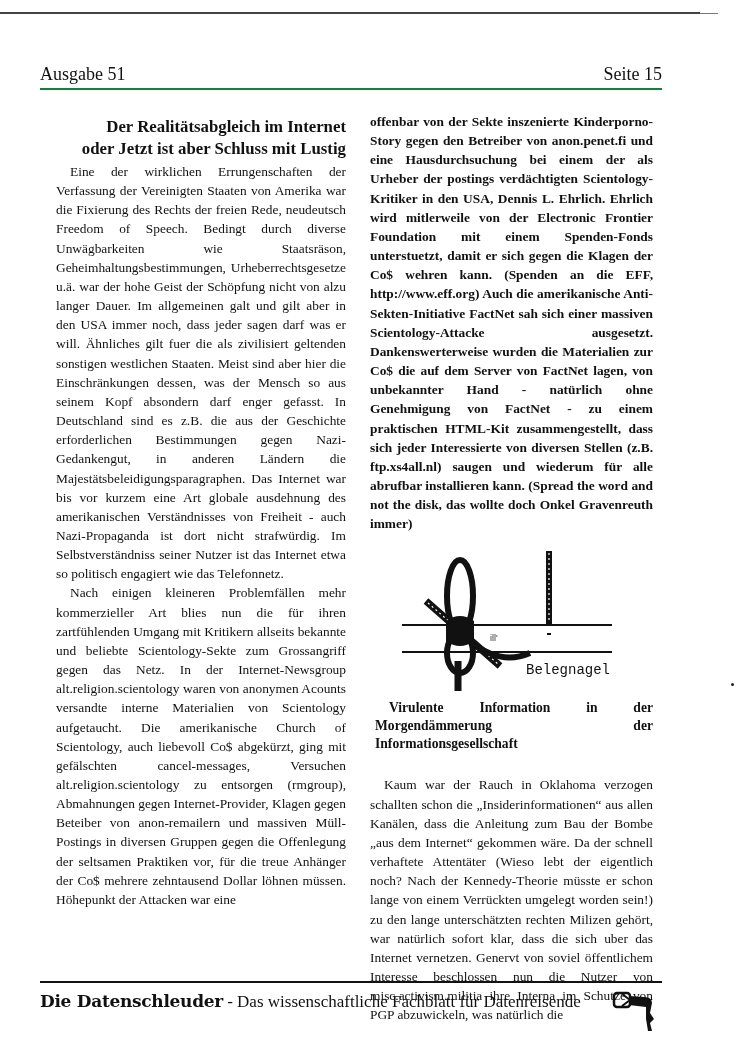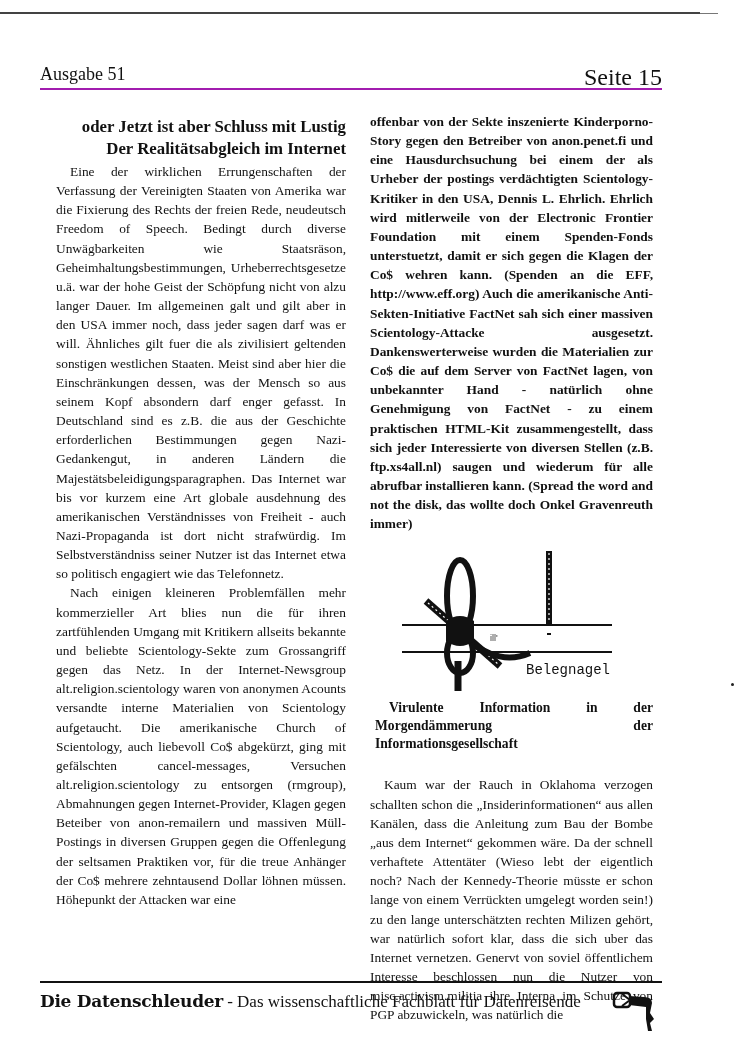--- a/index.html
+++ b/index.html
@@ -3,23 +3,23 @@
   <meta charset="utf-8">
   <style>
     html, body { margin: 0; padding: 0; background: #ffffff; }
     body {
       width: 739px; height: 1055px; position: relative; overflow: hidden;
       font-family: "Liberation Serif", "DejaVu Serif", serif; color: #111;
     }
     .top-rule { position: absolute; left: 0; top: 12px; width: 700px; height: 2px; background: #222; opacity: .85; }
     .top-rule-dash { position: absolute; left: 700px; top: 13px; width: 18px; height: 1px; background: #777; }
 
-    .header { position: absolute; left: 40px; top: 60px; width: 622px; height: 28px; border-bottom: 2px solid #a21caf; }
+    .header { position: absolute; left: 40px; top: 60px; width: 622px; height: 28px; border-bottom: 2px solid #15803d; }
     .header .left { position: absolute; left: 0; top: 4px; font-size: 18px; }
-    .header .right { position: absolute; right: 0; top: 4px; font-size: 24px; }
+    .header .right { position: absolute; right: 0; top: 4px; font-size: 18px; }
 
     .col { position: absolute; top: 112px; width: 290px; font-size: 13.4px; line-height: 19.15px; text-align: justify; }
     .col.left { left: 56px; }
     .col.right { left: 370px; width: 283px; }
 
     .col p { margin: 0; text-indent: 14px; }
     .col p.noindent { text-indent: 0; font-weight: bold; }
     .title {
       font-weight: bold; font-size: 16.8px; line-height: 22px; text-align: right; margin: 4px 0 2px 0;
     }
@@ -44,22 +44,22 @@
 <div class="top-rule"></div>
 <div class="top-rule-dash"></div>
 
 <div class="header">
   <span class="left">Ausgabe 51</span>
   <span class="right">Seite 15</span>
 </div>
 
 <div class="col left">
   <div class="title">
+    <div>Der Realitätsabgleich im Internet</div>
     <div>oder Jetzt ist aber Schluss mit Lustig</div>
-    <div>Der Realitätsabgleich im Internet</div>
   </div>
   <p>Eine der wirklichen Errungenschaften der Verfassung der Vereinigten Staaten von Amerika war die Fixierung des Rechts der freien Rede, neudeutsch Freedom of Speech. Bedingt durch diverse Unwägbarkeiten wie Staatsräson, Geheimhaltungsbestimmungen, Urheberrechtsgesetze u.ä. war der hohe Geist der Schöpfung nicht von alzu langer Dauer. Im allgemeinen galt und gilt aber in den USA immer noch, dass jeder sagen darf was er will. Ähnliches gilt fuer die als zivilisiert geltenden sonstigen westlichen Staaten. Meist sind aber hier die Einschränkungen dessen, was der Mensch so aus seinem Kopf absondern darf enger gefasst. In Deutschland sind es z.B. die aus der Geschichte erforderlichen Bestimmungen gegen Nazi-Gedankengut, in anderen Ländern die Majestätsbeleidigungsparagraphen. Das Internet war bis vor kurzem eine Art globale ausdehnung des amerikanischen Verständnisses von Freiheit - auch Nazi-Propaganda ist dort nicht strafwürdig. Im Selbstverständniss seiner Nutzer ist das Internet etwa so politisch engagiert wie das Telefonnetz.</p>
   <p>Nach einigen kleineren Problemfällen mehr kommerzieller Art blies nun die für ihren zartfühlenden Umgang mit Kritikern allseits bekannte und beliebte Scientology-Sekte zum Grossangriff gegen das Netz. In der Internet-Newsgroup alt.religion.scientology waren von anonymen Acounts versandte interne Materialien von Scientology aufgetaucht. Die amerikanische Church of Scientology, auch liebevoll Co$ abgekürzt, ging mit gefälschten cancel-messages, Versuchen alt.religion.scientology zu entsorgen (rmgroup), Abmahnungen gegen Internet-Provider, Klagen gegen Beteiber von anon-remailern und massiven Müll-Postings in diversen Gruppen gegen die Offenlegung der seltsamen Praktiken vor, für die treue Anhänger der Co$ mehrere zehntausend Dollar löhnen müssen. Höhepunkt der Attacken war eine</p>
 </div>
 
 <div class="col right">
   <p class="noindent">offenbar von der Sekte inszenierte Kinderporno-Story gegen den Betreiber von anon.penet.fi und eine Hausdurchsuchung bei einem der als Urheber der postings verdächtigten Scientology-Kritiker in den USA, Dennis L. Ehrlich. Ehrlich wird mitlerweile von der Electronic Frontier Foundation mit einem Spenden-Fonds unterstuetzt, damit er sich gegen die Klagen der Co$ wehren kann. (Spenden an die EFF, http://www.eff.org) Auch die amerikanische Anti-Sekten-Initiative FactNet sah sich einer massiven Scientology-Attacke ausgesetzt. Dankenswerterweise wurden die Materialien zur Co$ die auf dem Server von FactNet lagen, von unbekannter Hand - natürlich ohne Genehmigung von FactNet - zu einem praktischen HTML-Kit zusammengestellt, dass sich jeder Interessierte von diversen Stellen (z.B. ftp.xs4all.nl) saugen und wiederum für alle abrufbar installieren kann. (Spread the word and not the disk, das wollte doch Onkel Gravenreuth immer)</p>
 
   <div class="figure">
     <svg width="240" height="150" viewBox="0 0 240 150">

